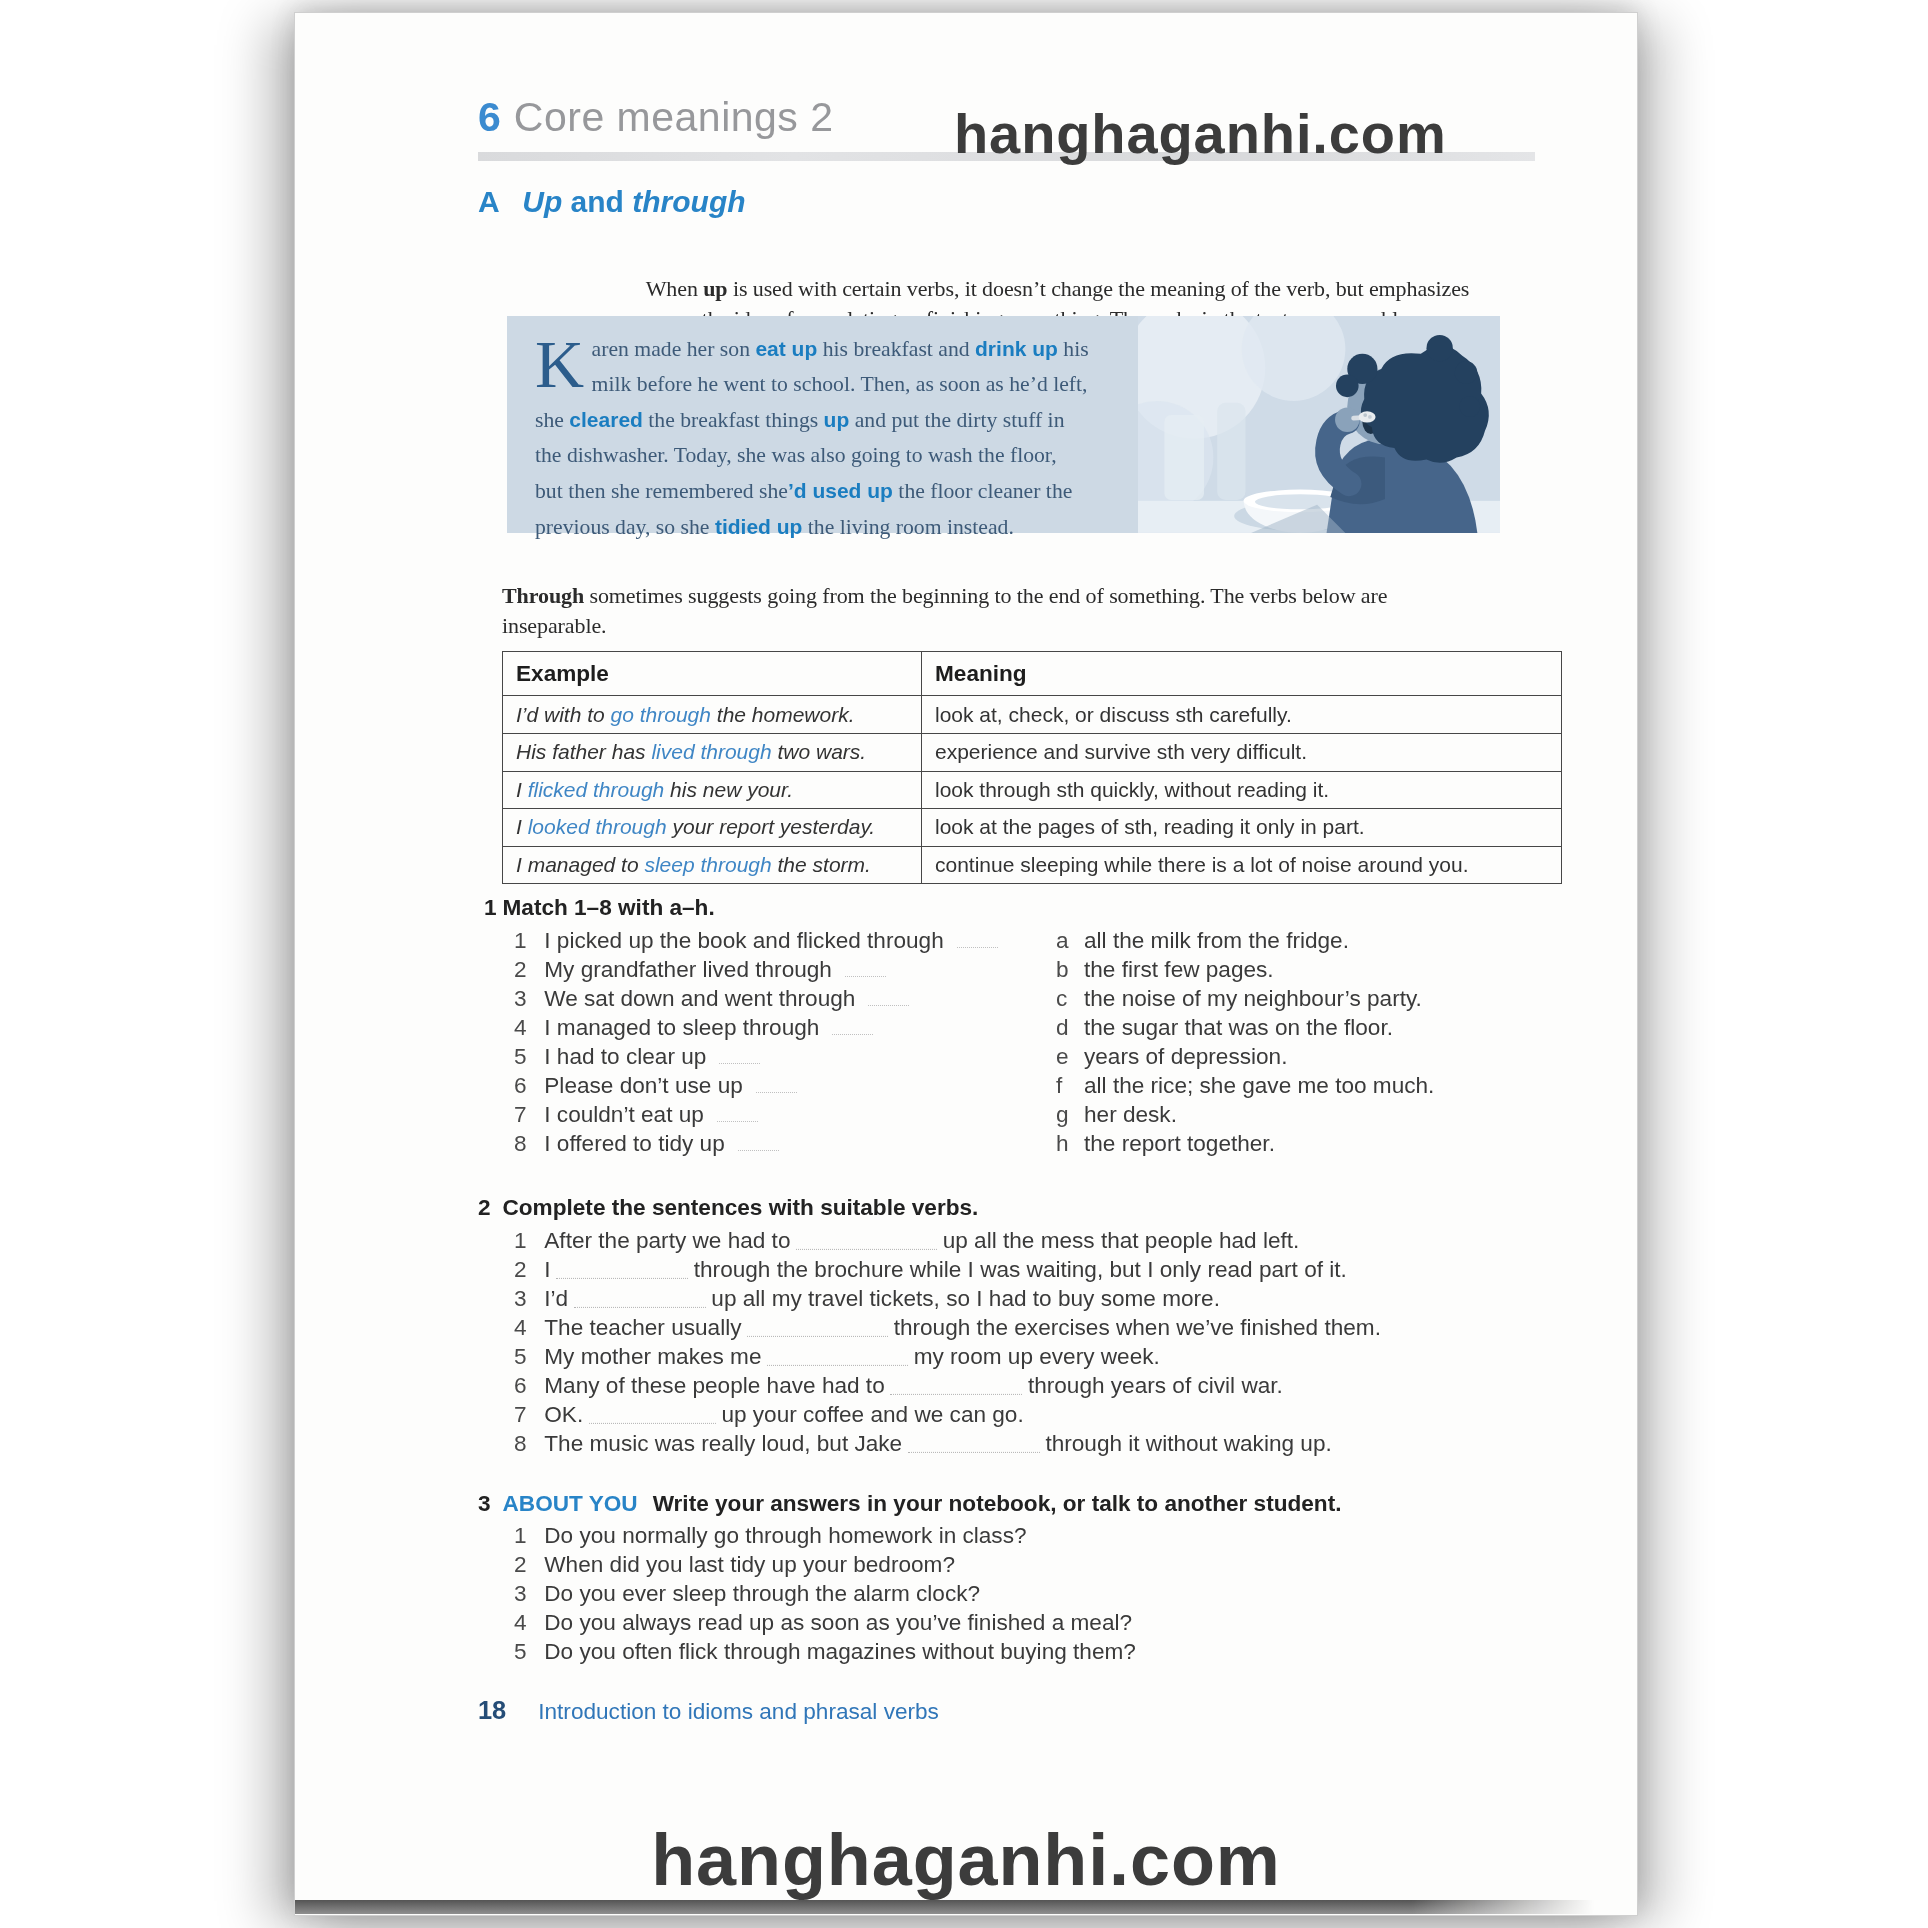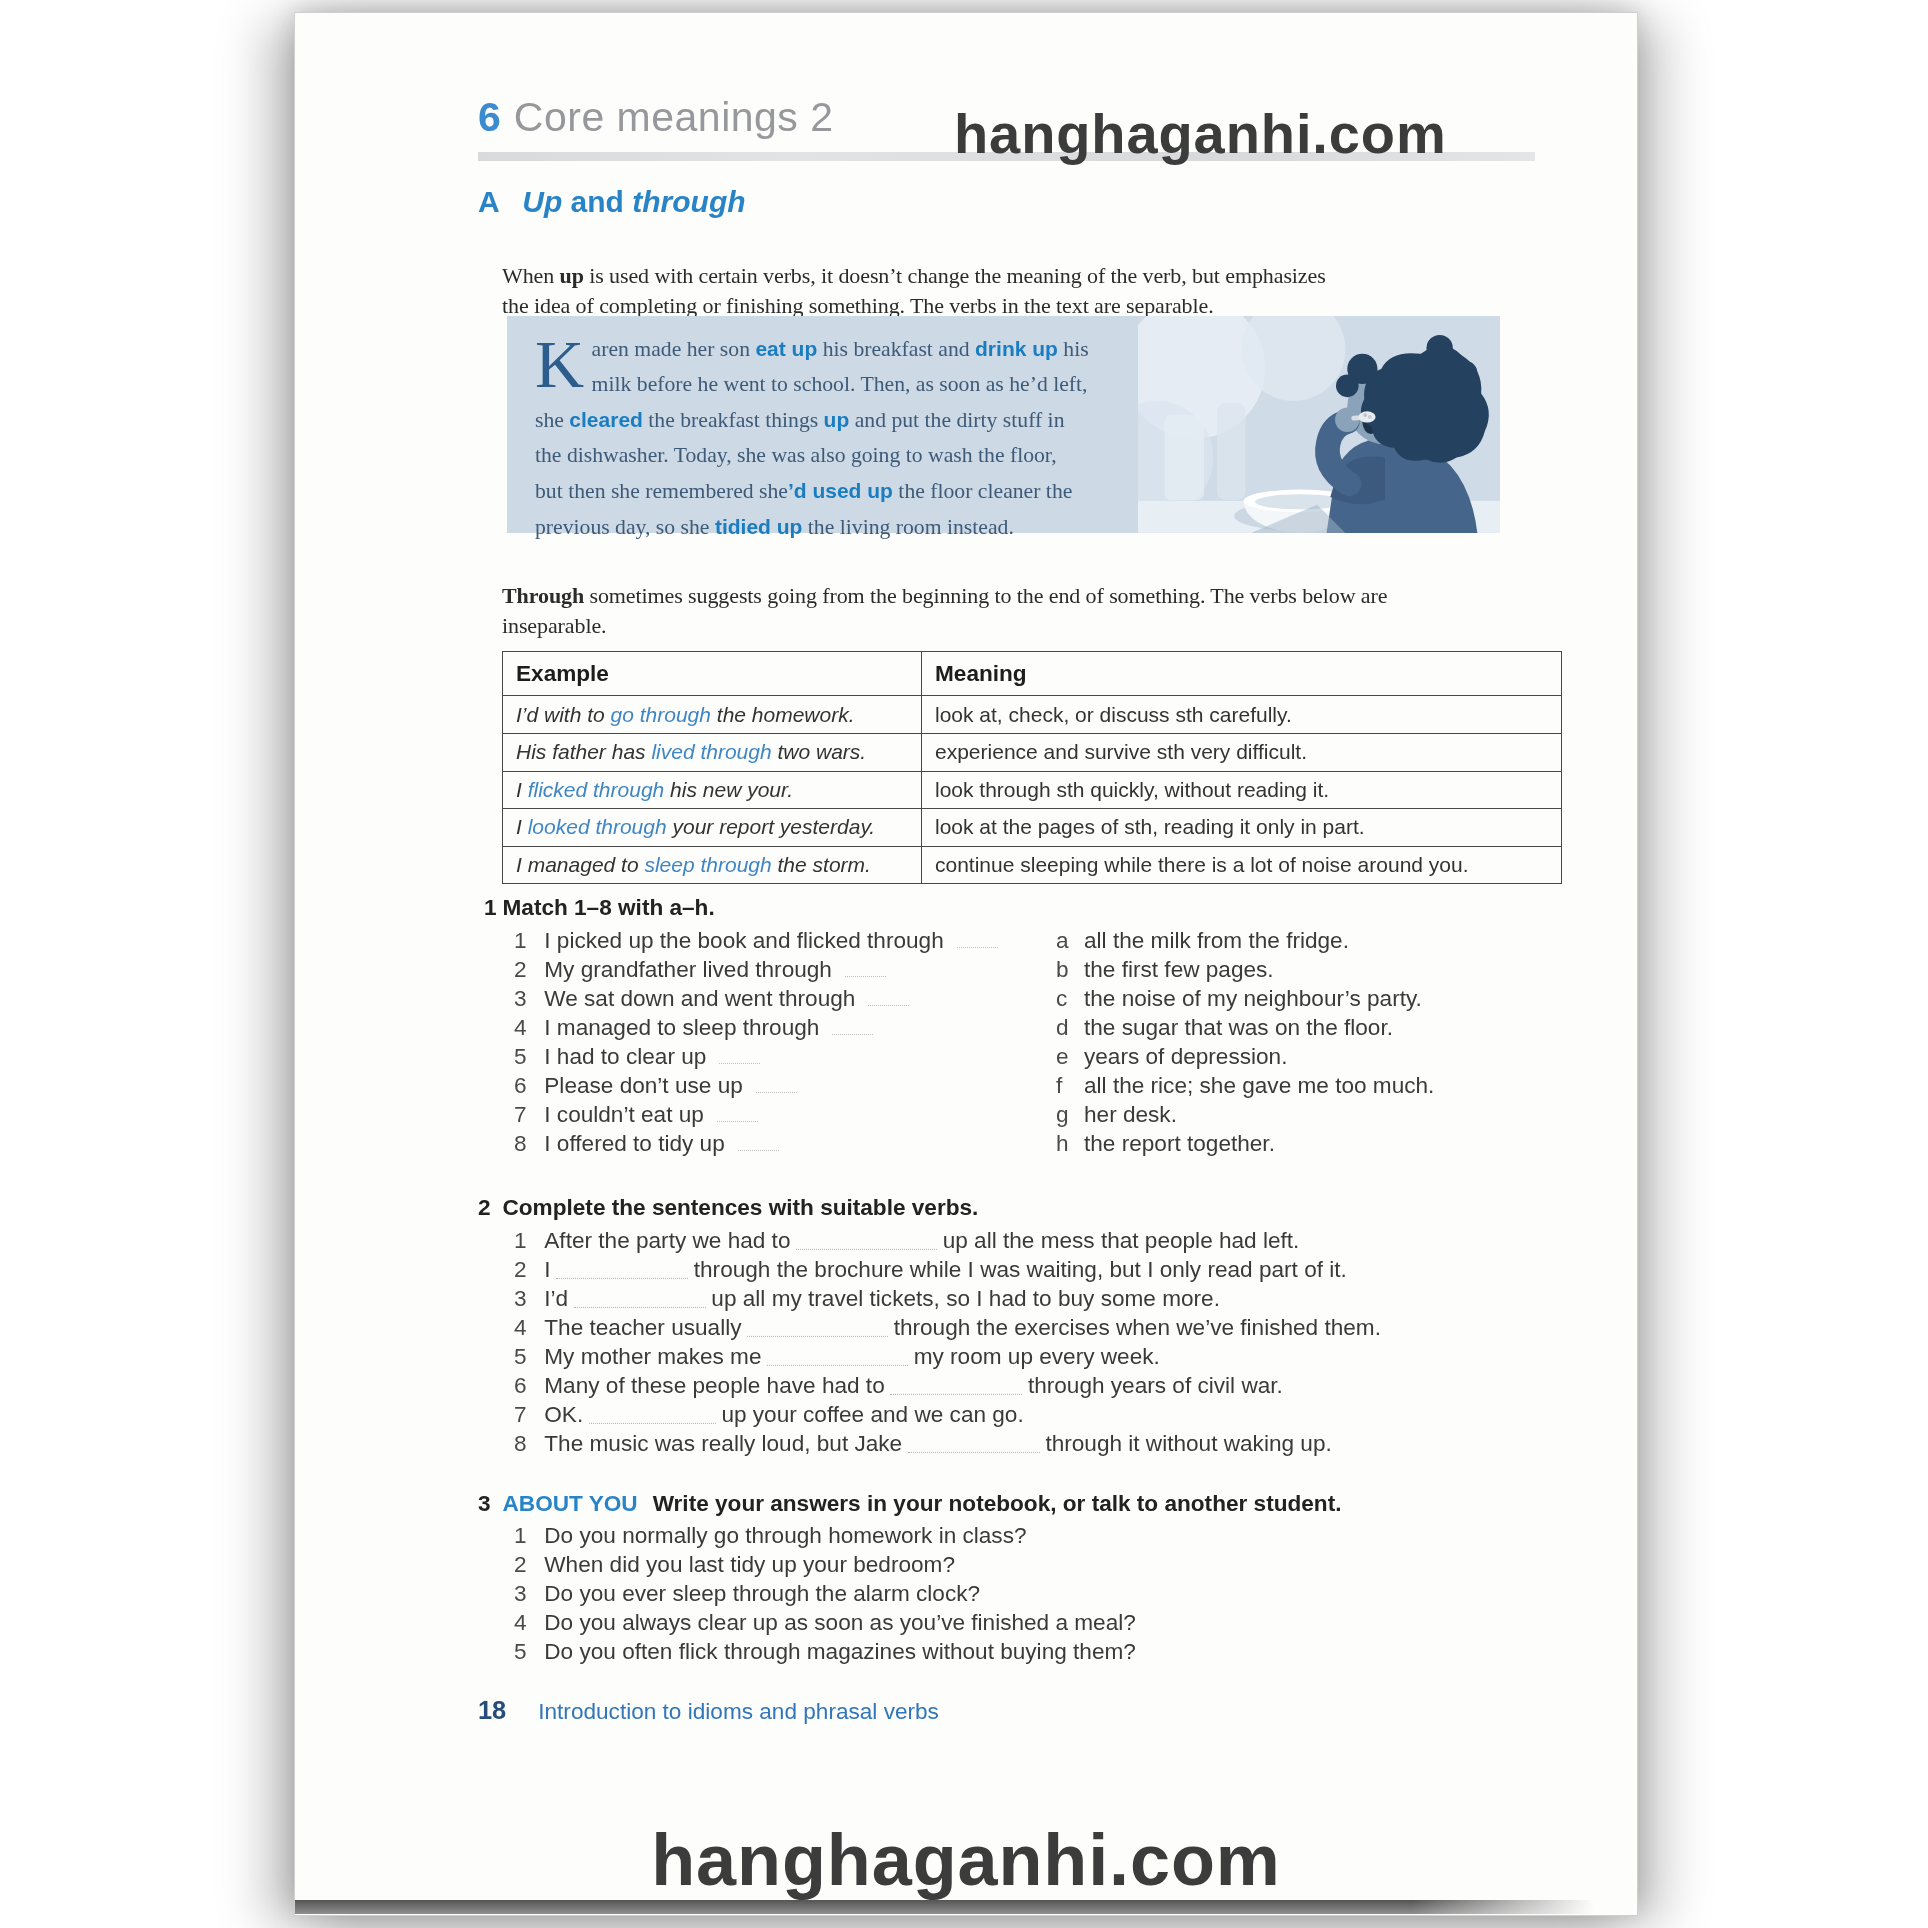--- a/index.html
+++ b/index.html
@@ -16,21 +16,21 @@
   .wm{color:#3c3c3c;font-weight:bold;letter-spacing:0.9px;white-space:nowrap;z-index:5;}
   .wm-top{left:659px;top:88px;font-size:56px;}
   .wm-bottom{left:0;top:1806px;width:100%;text-align:center;font-size:72px;}
   
   .section-head{left:183px;top:172px;font-size:30px;color:#2884c7;font-weight:bold;white-space:nowrap;}
   .section-letter{margin-right:22.6px;}
   .s-bi{font-style:italic;font-weight:bold;}
   .s-b{font-weight:bold;}
   
   .serif-p{font-family:"Liberation Serif",serif;color:#2b2b2b;font-size:22px;line-height:30px;letter-spacing:-0.1px;}
-  .intro-p{left:207px;top:226px;width:1111px;}
+  .intro-p{left:207px;top:239px;width:1111px;text-align:center;}
   .through-p{left:207px;top:546px;width:1111px;}
   
   .story-box{left:212px;top:303px;width:993px;height:217px;background:#cdd9e4;}
   .story-text{position:absolute;left:28px;top:15px;width:603px;font-family:"Liberation Serif",serif;
               color:#3d5a78;font-size:21.7px;line-height:35px;}
   .dropcap{float:left;font-size:68px;line-height:55px;padding:5.6px 7.5px 0 0;color:#2c5d8c;font-family:"Liberation Serif",serif;}
   .s-vb{font-family:"Liberation Sans",sans-serif;font-weight:bold;color:#1a7dc0;font-size:21px;}
   .photo{position:absolute;right:0;top:0;width:362px;height:217px;display:block;}
   
   .ex-table{left:207px;top:638px;width:1060px;border-collapse:collapse;table-layout:fixed;}
@@ -263,21 +263,21 @@
       <div class="xrow2">
         <span class="inum">2</span>
         <span class="itext">When did you last tidy up your bedroom?</span>
       </div>
       <div class="xrow2">
         <span class="inum">3</span>
         <span class="itext">Do you ever sleep through the alarm clock?</span>
       </div>
       <div class="xrow2">
         <span class="inum">4</span>
-        <span class="itext">Do you always clear up as soon as you’ve finished a meal?</span>
+        <span class="itext">Do you always read up as soon as you’ve finished a meal?</span>
       </div>
       <div class="xrow2">
         <span class="inum">5</span>
         <span class="itext">Do you often flick through magazines without buying them?</span>
       </div>
     </div>
 
   <div class="abs footer">
     <span class="page-num">18</span><span class="footer-text">Introduction to idioms and phrasal verbs</span>
   </div>

